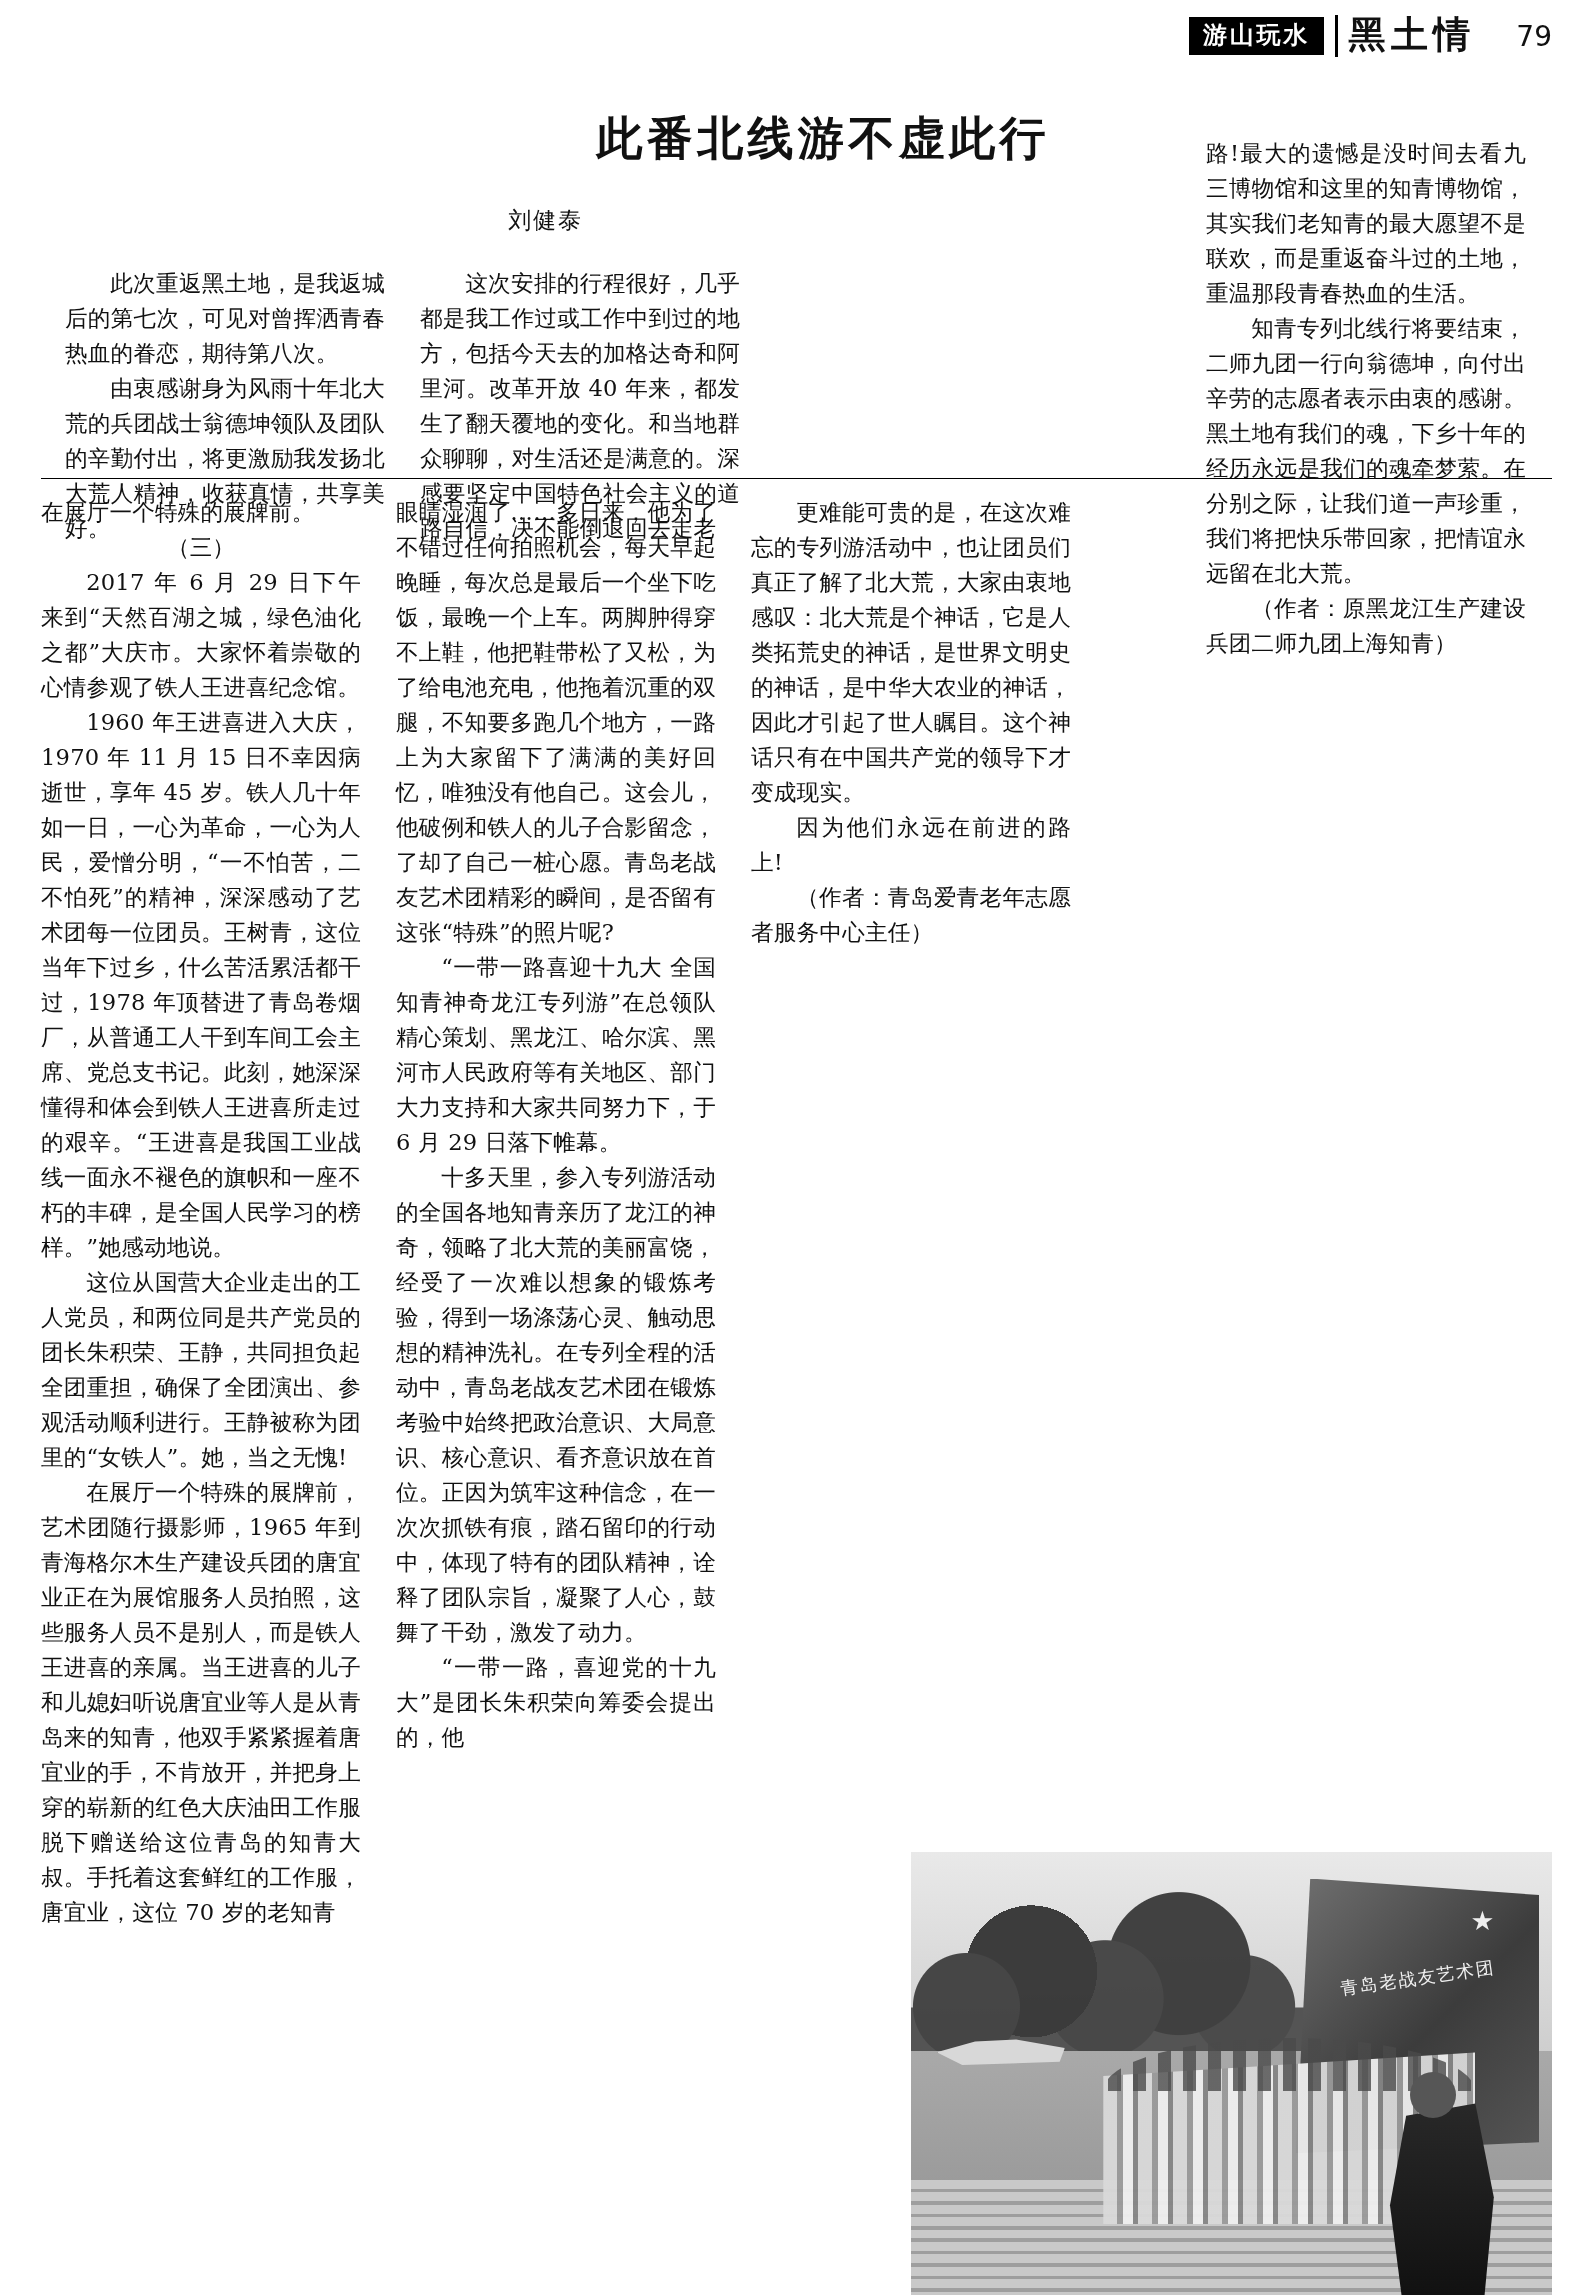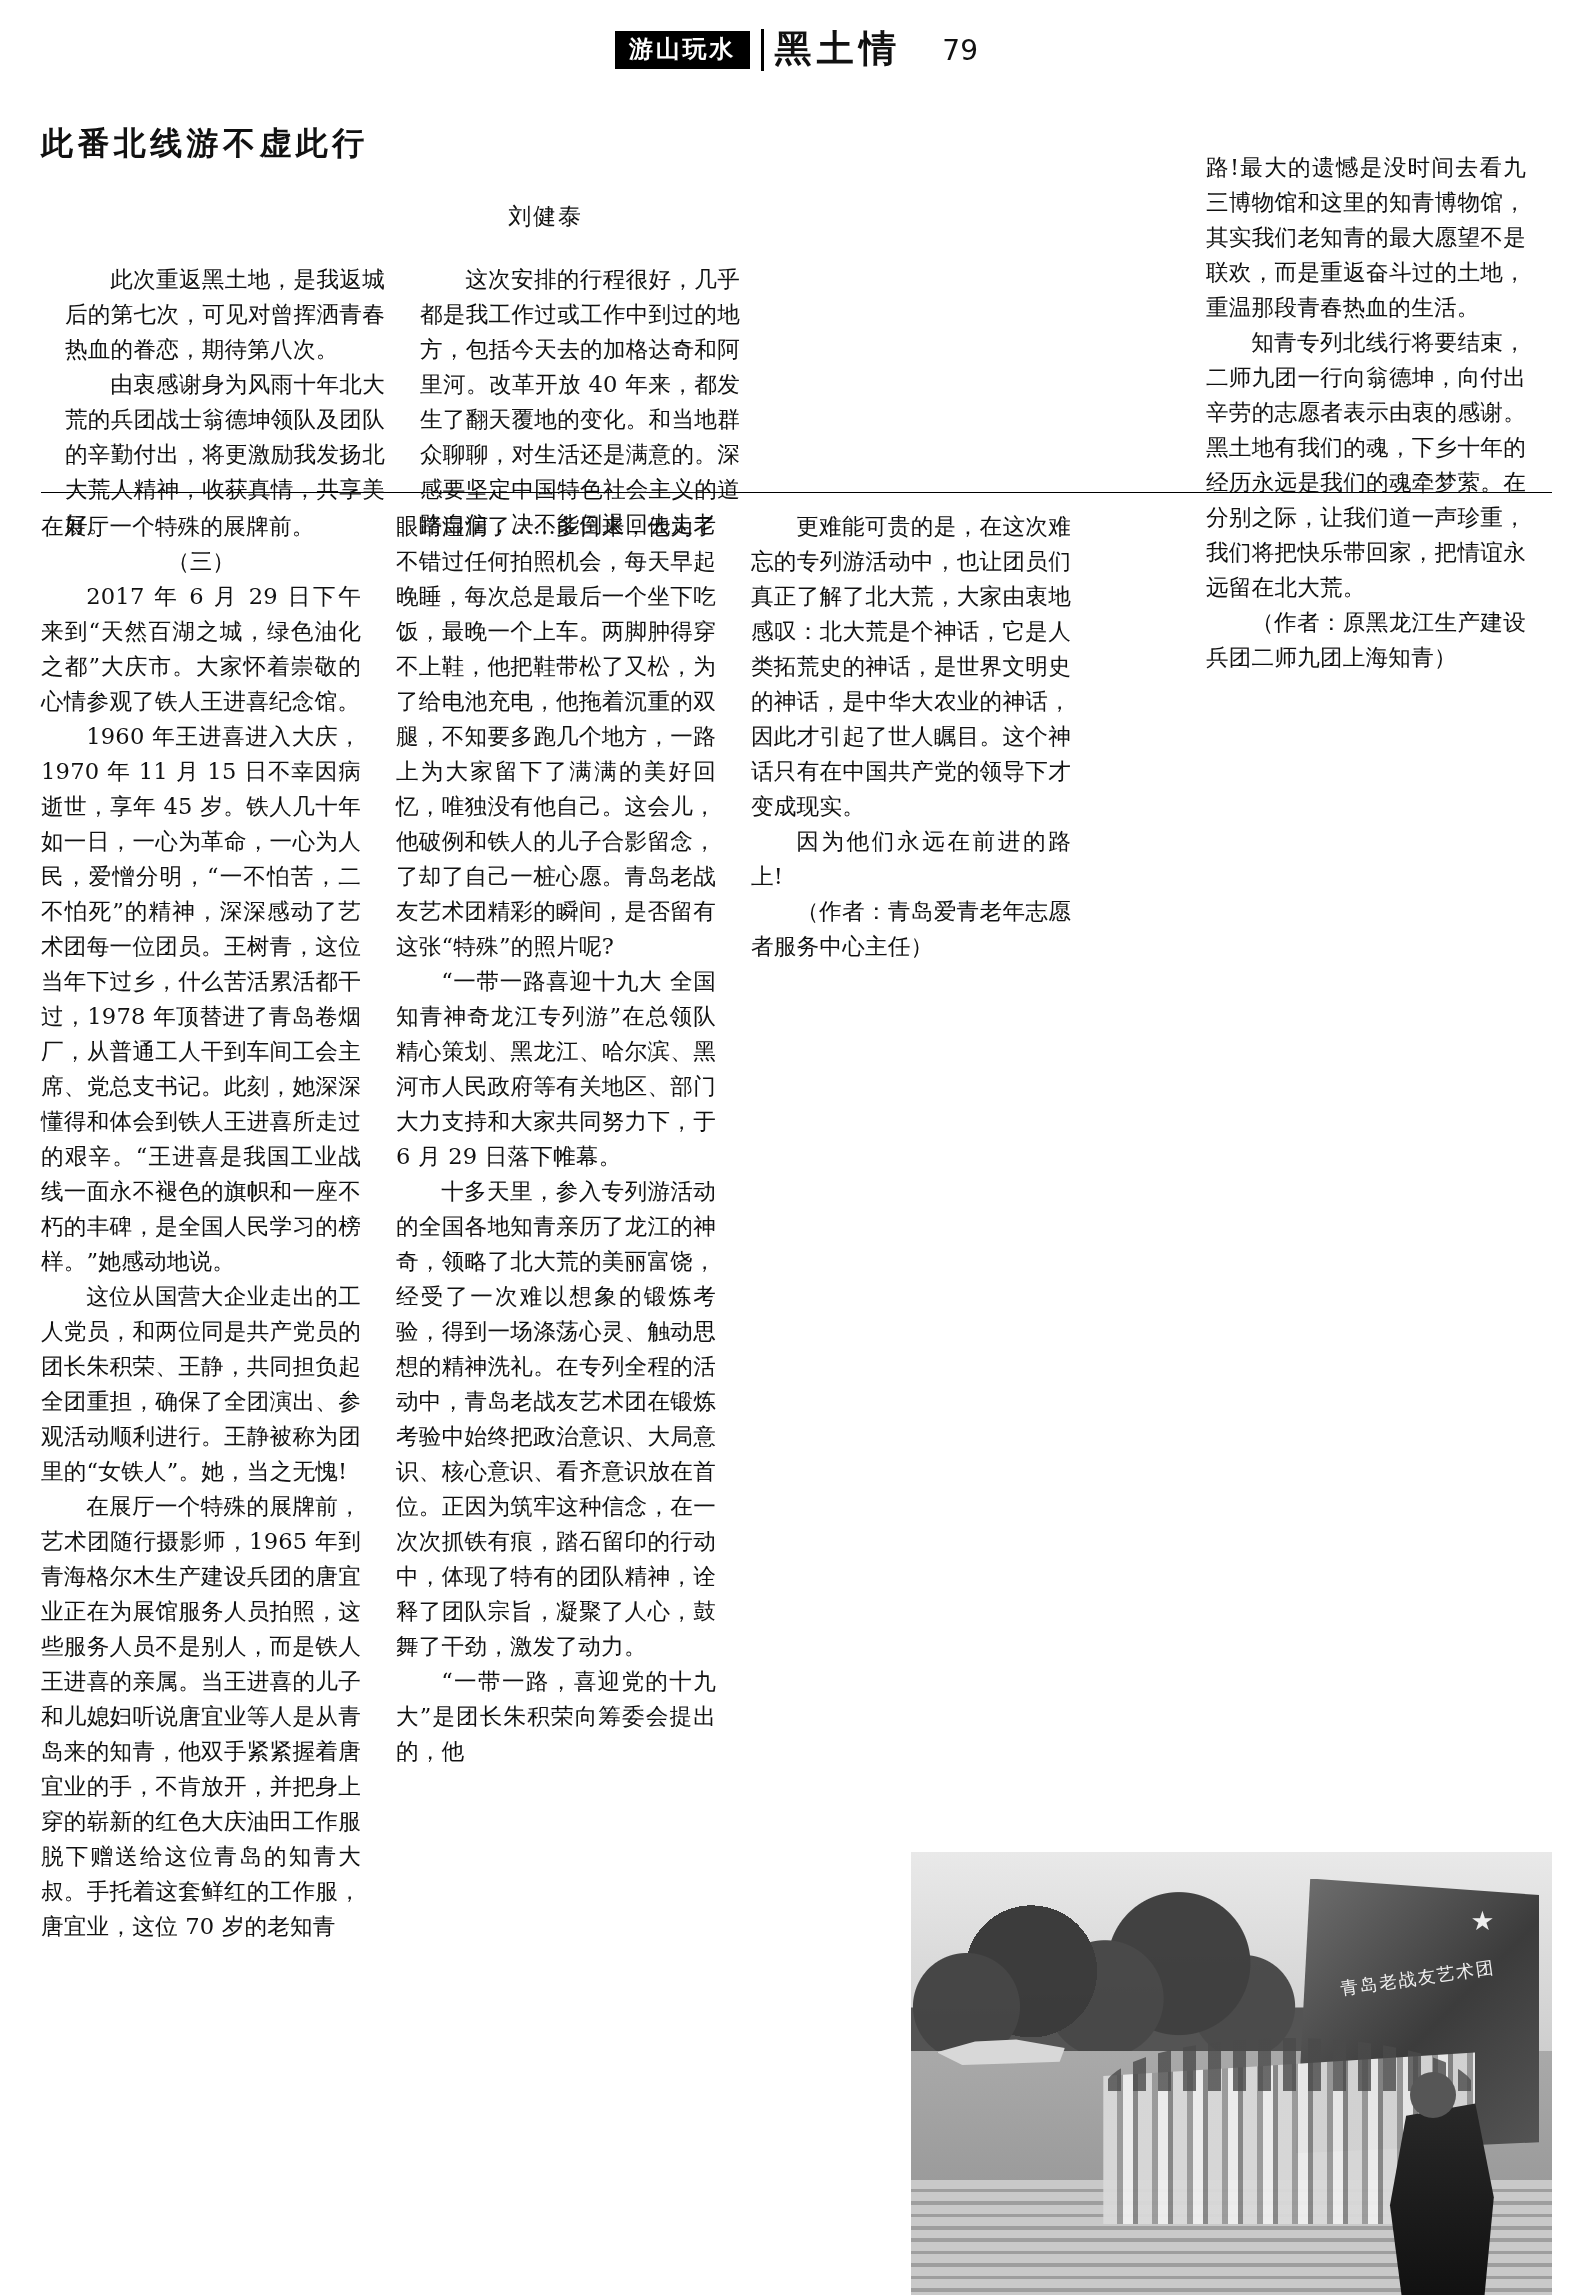--- a/index.html
+++ b/index.html
@@ -22,23 +22,23 @@
     box-sizing: border-box;
     padding: 0 41px;
   }
 
   
   .header {
     position: relative;
     height: 66px;
     display: flex;
     align-items: center;
-    justify-content: center;
+    justify-content: flex-end;
     gap: 11px;
-    padding-top: 17px;
+    padding-top: 3px;
   }
   .header-tag {
     background: #000;
     color: #fff;
     font-family: "DejaVu Sans", "Liberation Sans", sans-serif;
     font-weight: bold;
     font-size: 24px;
     letter-spacing: 2.7px;
     padding: 6.2px 14px 8px 14px;
     line-height: 1;
@@ -67,23 +67,23 @@
 
   
   .article-top {
     position: relative;
     padding-top: 7px;
     height: 382px;
   }
   .art-title {
     font-family: Liberation Sans, sans-serif;
     font-weight: bold;
-    font-size: 32px;
+    font-size: 46px;
     letter-spacing: 4.4px;
-    text-align: left;
+    text-align: right;
     width: 1009px;
     margin: 32px 0 0 0;
   }
   .art-byline {
     text-align: center;
     width: 1009px;
     font-size: 23px;
     letter-spacing: 1.8px;
     margin-top: 35px;
     font-family: "DejaVu Serif", "Liberation Serif", serif;

